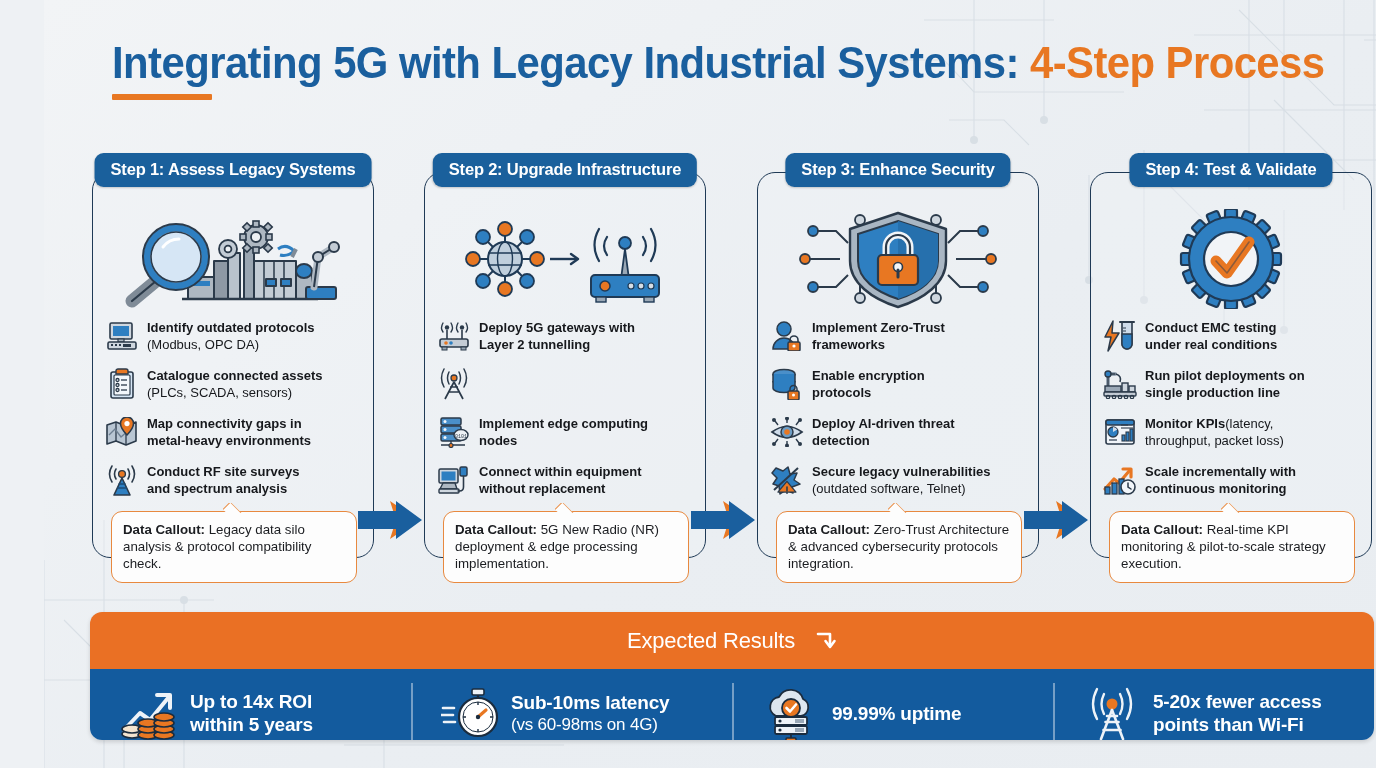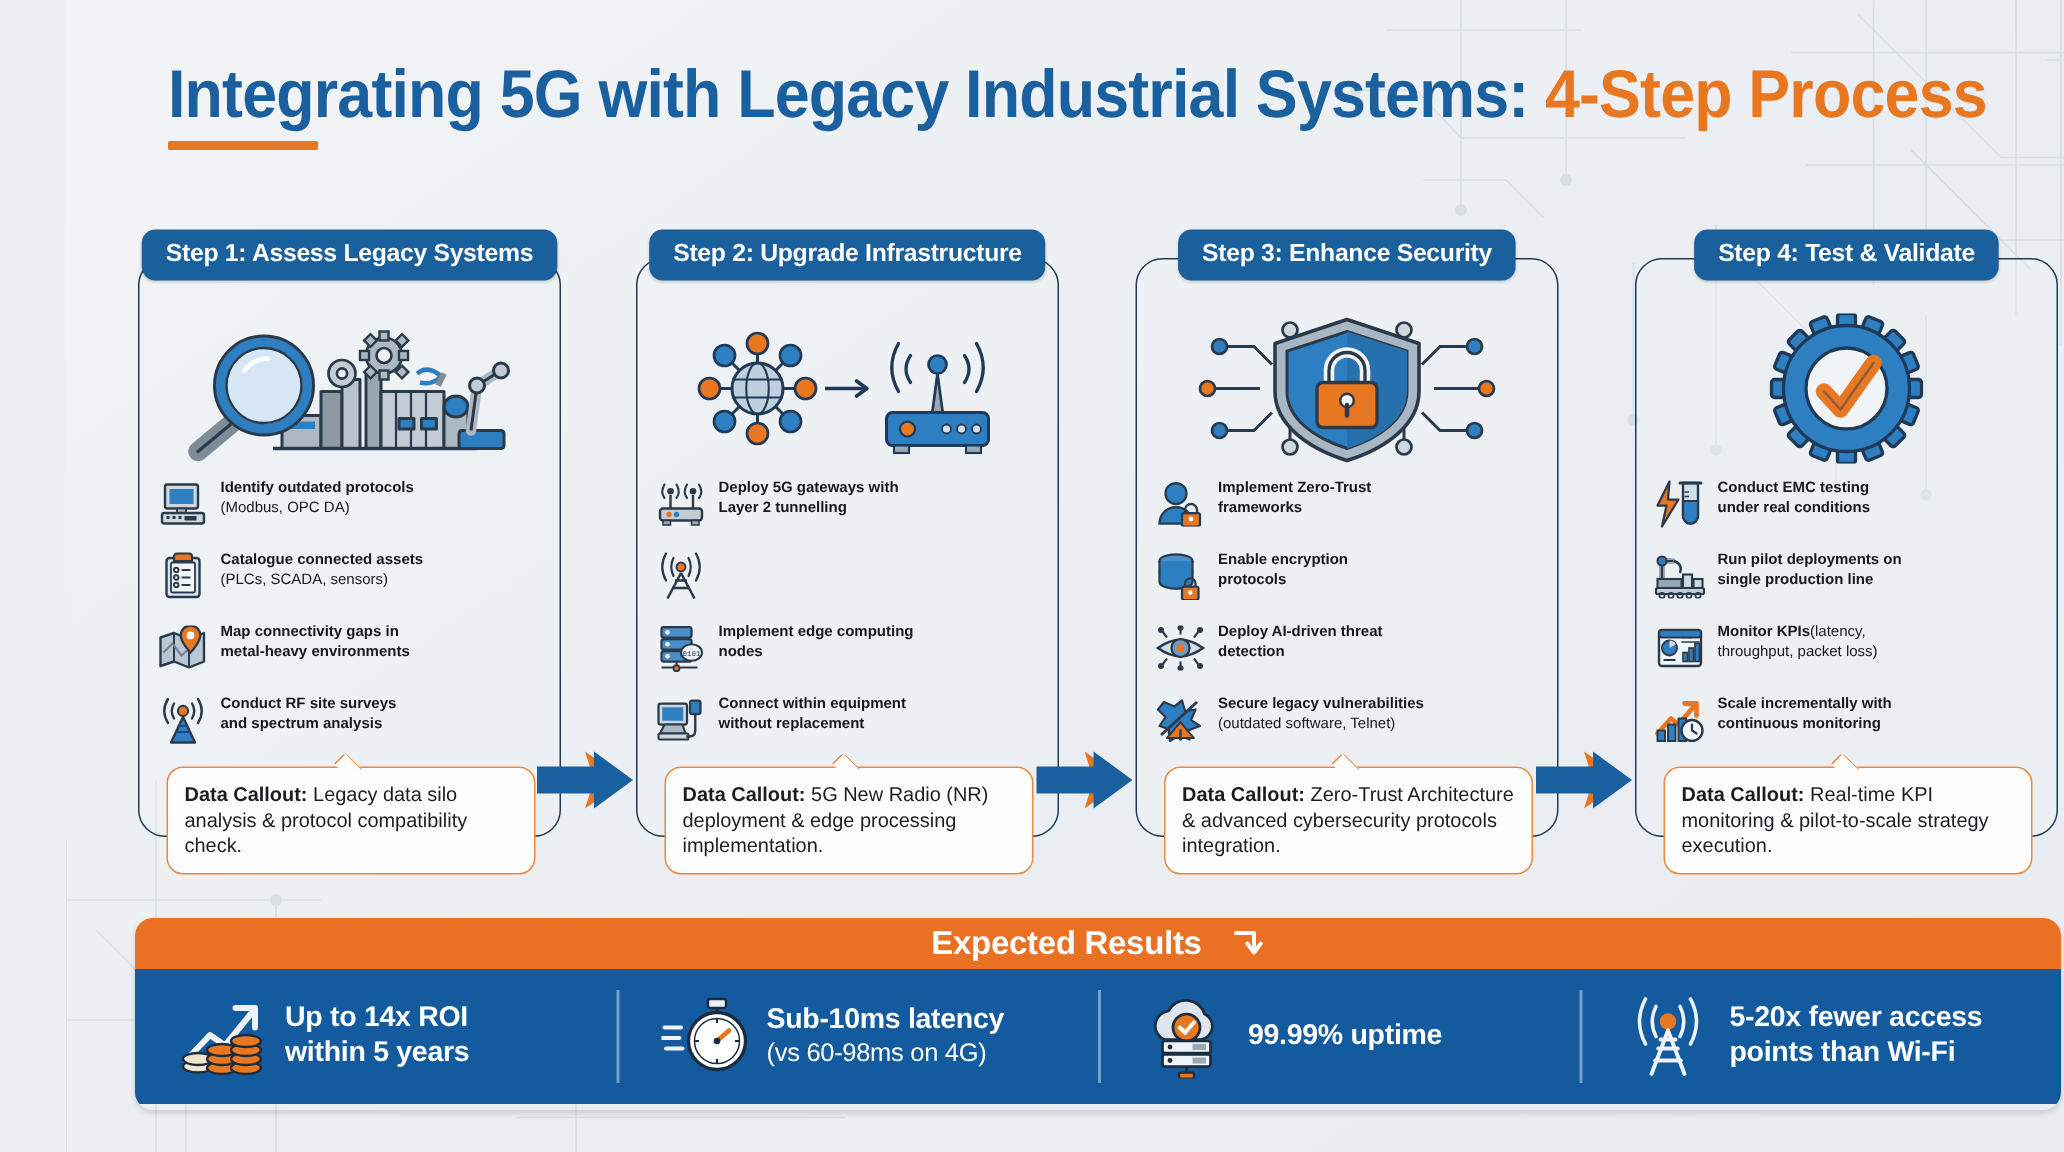--- a/index.html
+++ b/index.html
@@ -121,21 +121,21 @@
   }
   .bullet-icon {
     flex: 0 0 34px;
     width: 34px;
     height: 34px;
     display: flex;
     align-items: center;
     justify-content: center;
   }
   .bullet-text {
-    font-size: 10px;
+    font-size: 13px;
     line-height: 1.28;
     color: #16181c;
     padding-top: 1px;
   }
   .bullet-text b { font-weight: bold; }
   .bullet-text span.sub { font-weight: normal; }
 
   
   .callout {
     position: absolute;
@@ -191,28 +191,28 @@
     position: absolute;
     left: 46px;
     top: 612px;
     width: 1284px;
     height: 128px;
     border-radius: 12px;
     overflow: hidden;
     box-shadow: 0 2px 4px rgba(0,0,0,0.15);
   }
   #results-title-bar {
-    height: 34px;
+    height: 57px;
     background: #ea7024;
     color: #ffffff;
     display: flex;
     align-items: center;
     justify-content: center;
     font-size: 22px;
-    font-weight: bold;
+    font-weight: normal;
     letter-spacing: -0.2px;
     gap: 20px;
   }
   #results-body {
     height: 90px;
     background: #135b9e;
     display: flex;
     align-items: center;
   }
   .result-item {

